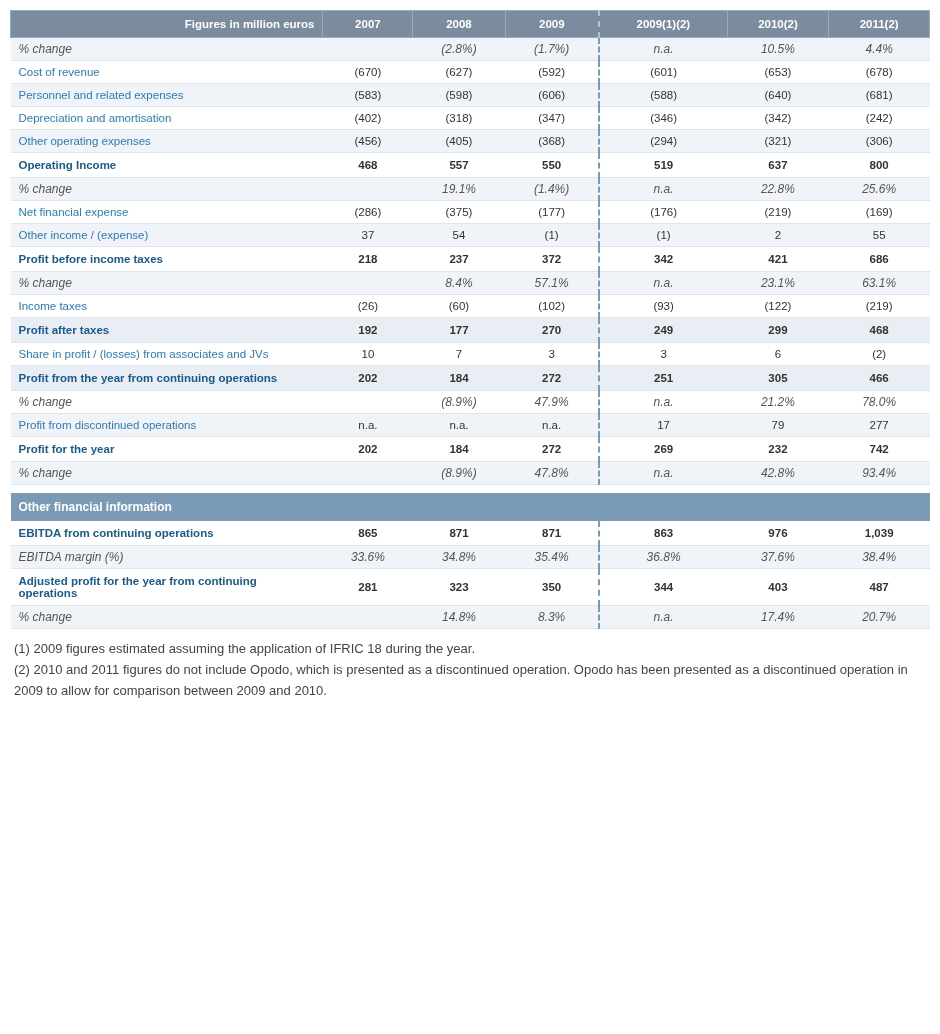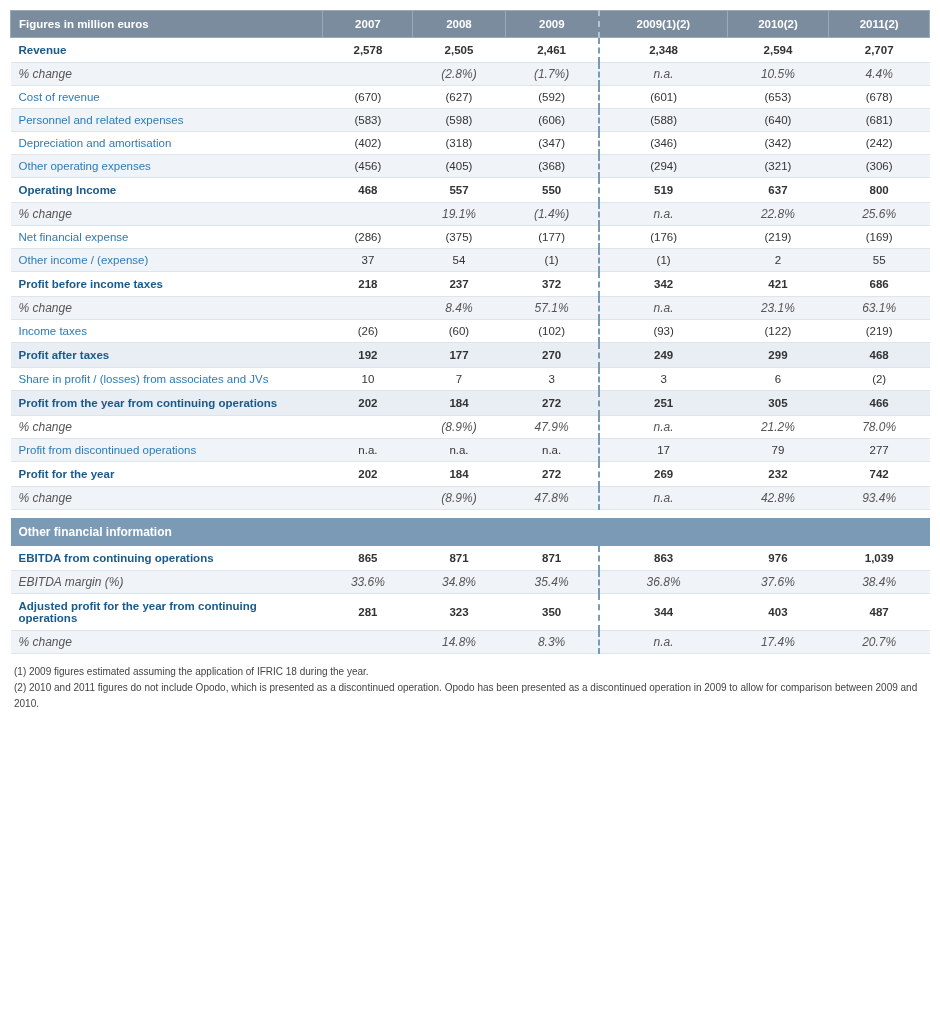--- a/index.html
+++ b/index.html
@@ -21,21 +21,21 @@
     }
     thead tr th {
       background: #7a8c9e;
       color: #fff;
       padding: 7px 8px;
       text-align: center;
       font-weight: bold;
       border: 1px solid #9aabb8;
     }
     thead tr th:first-child {
-      text-align: left;
+      text-align: right;
       width: 34%;
     }
     .section-header td {
       background: #7a9ab5;
       color: #fff;
       font-weight: bold;
       padding: 7px 8px;
       font-size: 12px;
     }
     .section-header2 td {
@@ -80,21 +80,21 @@
       background: #f0f4f8;
     }
     td.num {
       text-align: center;
     }
     td.label {
       text-align: left;
     }
     .footnotes {
       margin-top: 10px;
-      font-size: 10px;
+      font-size: 13px;
       color: #444;
       line-height: 1.6;
       padding: 0 4px;
     }
   </style>
 </head>
 <body>
 
 <div class="table-container">
   <table>
@@ -103,29 +103,20 @@
         <th>Figures in million euros</th>
         <th>2007</th>
         <th>2008</th>
         <th>2009</th>
         <th style="border-left:2px dashed #b0c4d6;">2009(1)(2)</th>
         <th>2010(2)</th>
         <th>2011(2)</th>
       </tr>
     </thead>
     <tbody id="table-body">
-        <tr class="bold-row">
-          <td class="label">Revenue</td>
-          <td class="num">2,578</td>
-          <td class="num">2,505</td>
-          <td class="num">2,461</td>
-          <td class="num" style="border-left: 2px dashed rgb(122, 154, 181);">2,348</td>
-          <td class="num">2,594</td>
-          <td class="num">2,707</td>
-        </tr>
         <tr class="change-row alt">
           <td class="label">% change</td>
           <td class="num"></td>
           <td class="num">(2.8%)</td>
           <td class="num">(1.7%)</td>
           <td class="num" style="border-left: 2px dashed rgb(122, 154, 181);">n.a.</td>
           <td class="num">10.5%</td>
           <td class="num">4.4%</td>
         </tr>
         <tr class="normal">

